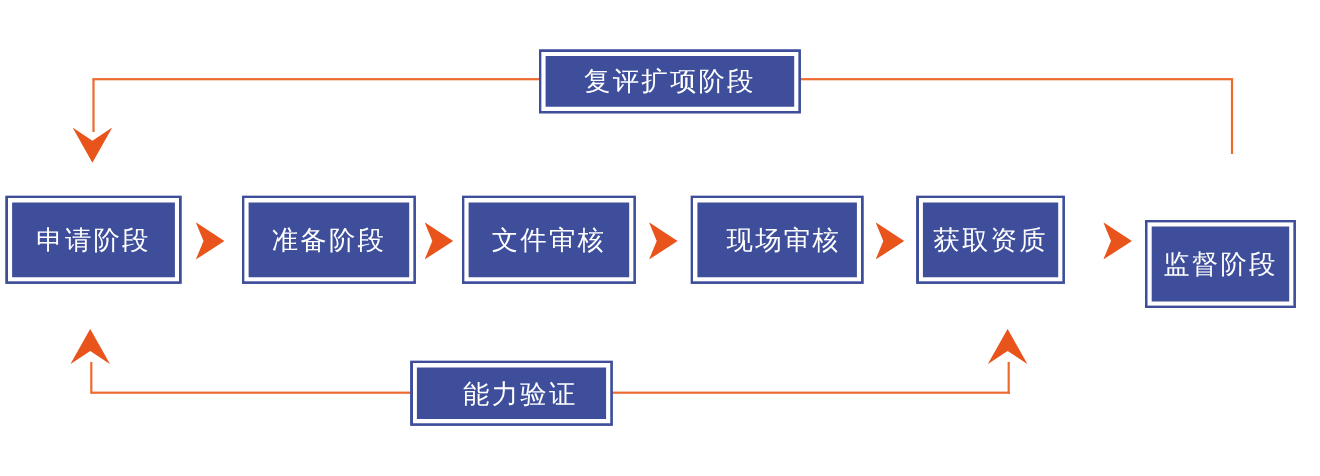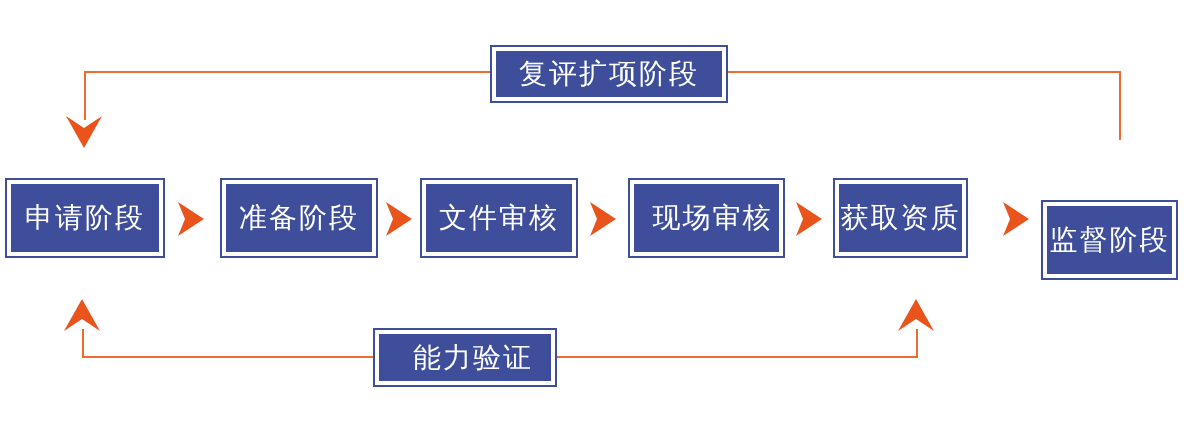--- a/index.html
+++ b/index.html
@@ -17,21 +17,21 @@
   
   .box {
     position: absolute;
     background: #3e4e9b;
     border: 2px solid #3e4e9b;
     box-shadow: inset 0 0 0 4px #ffffff;
     display: flex;
     align-items: center;
     justify-content: center;
     color: #ffffff;
-    font-size: 28px;
+    font-size: 24px;
     letter-spacing: 2px;
     white-space: nowrap;
   }
 
   .stage { top: 178px; height: 80px; }
 
   .line {
     position: absolute;
     background: #ed6a31;
   }

